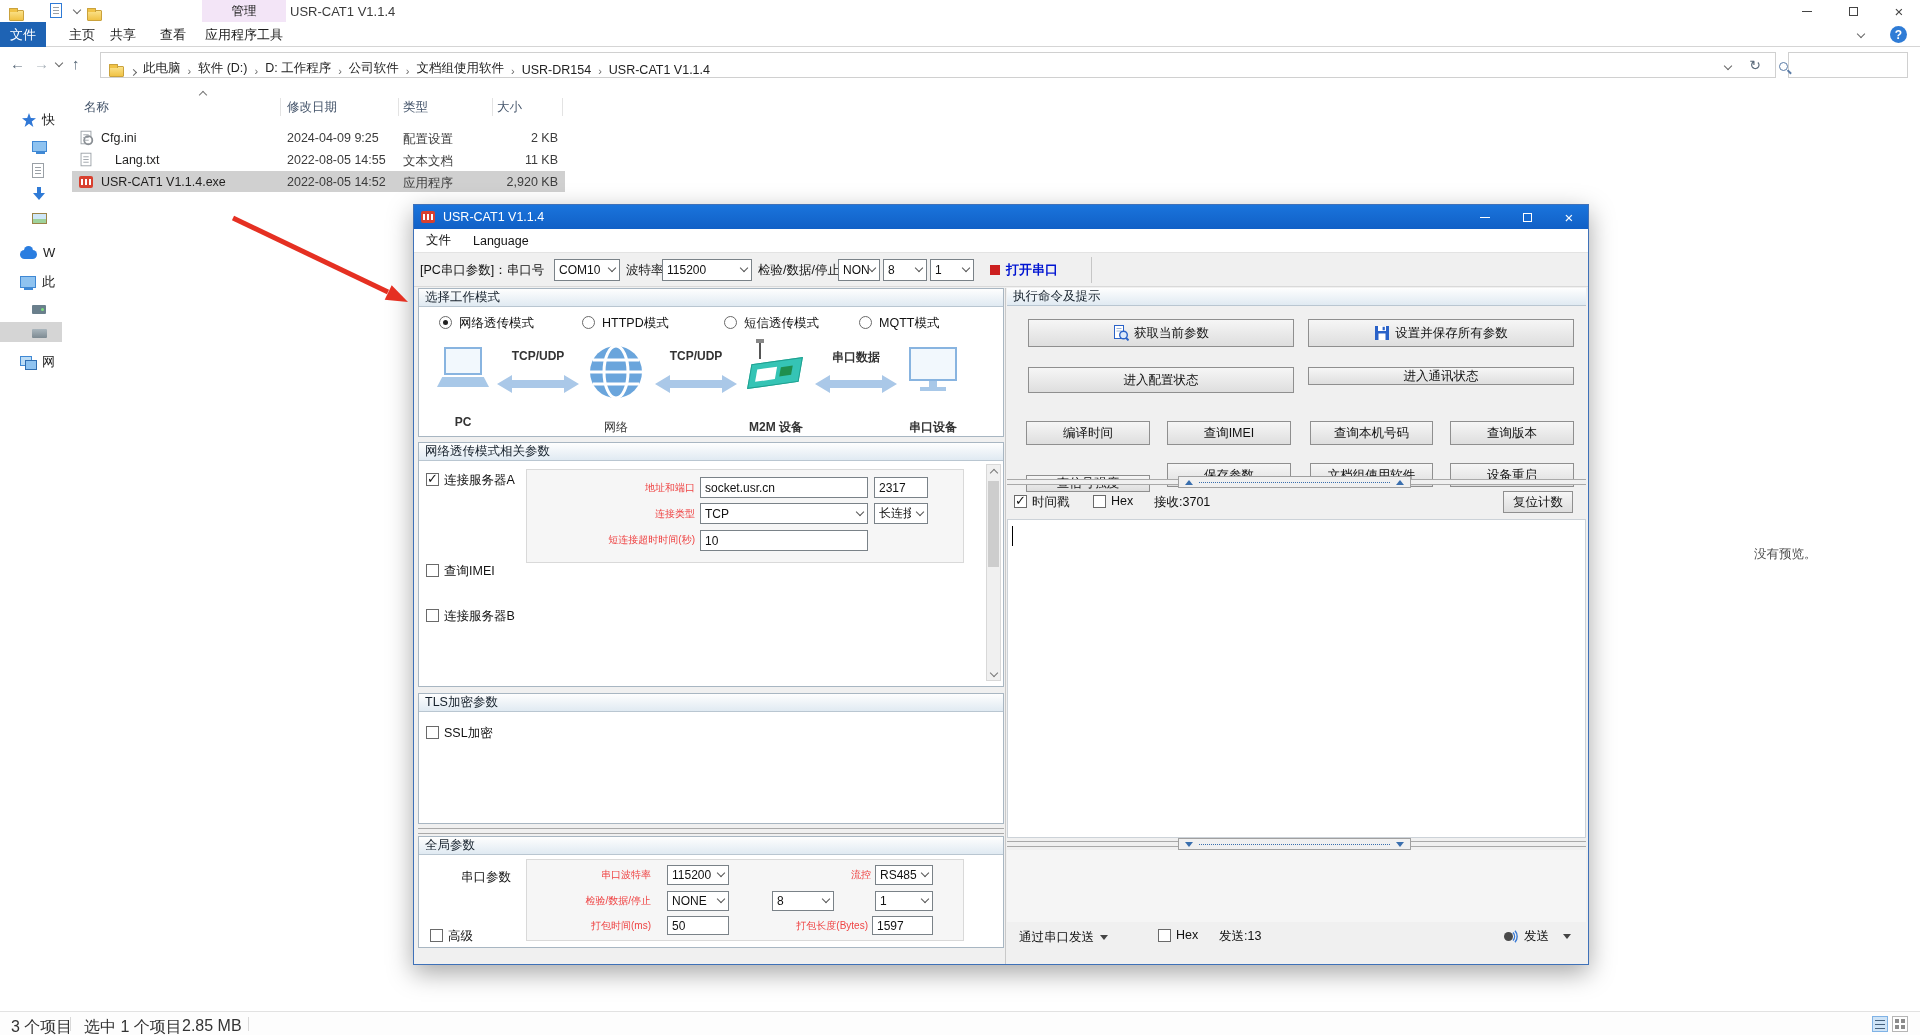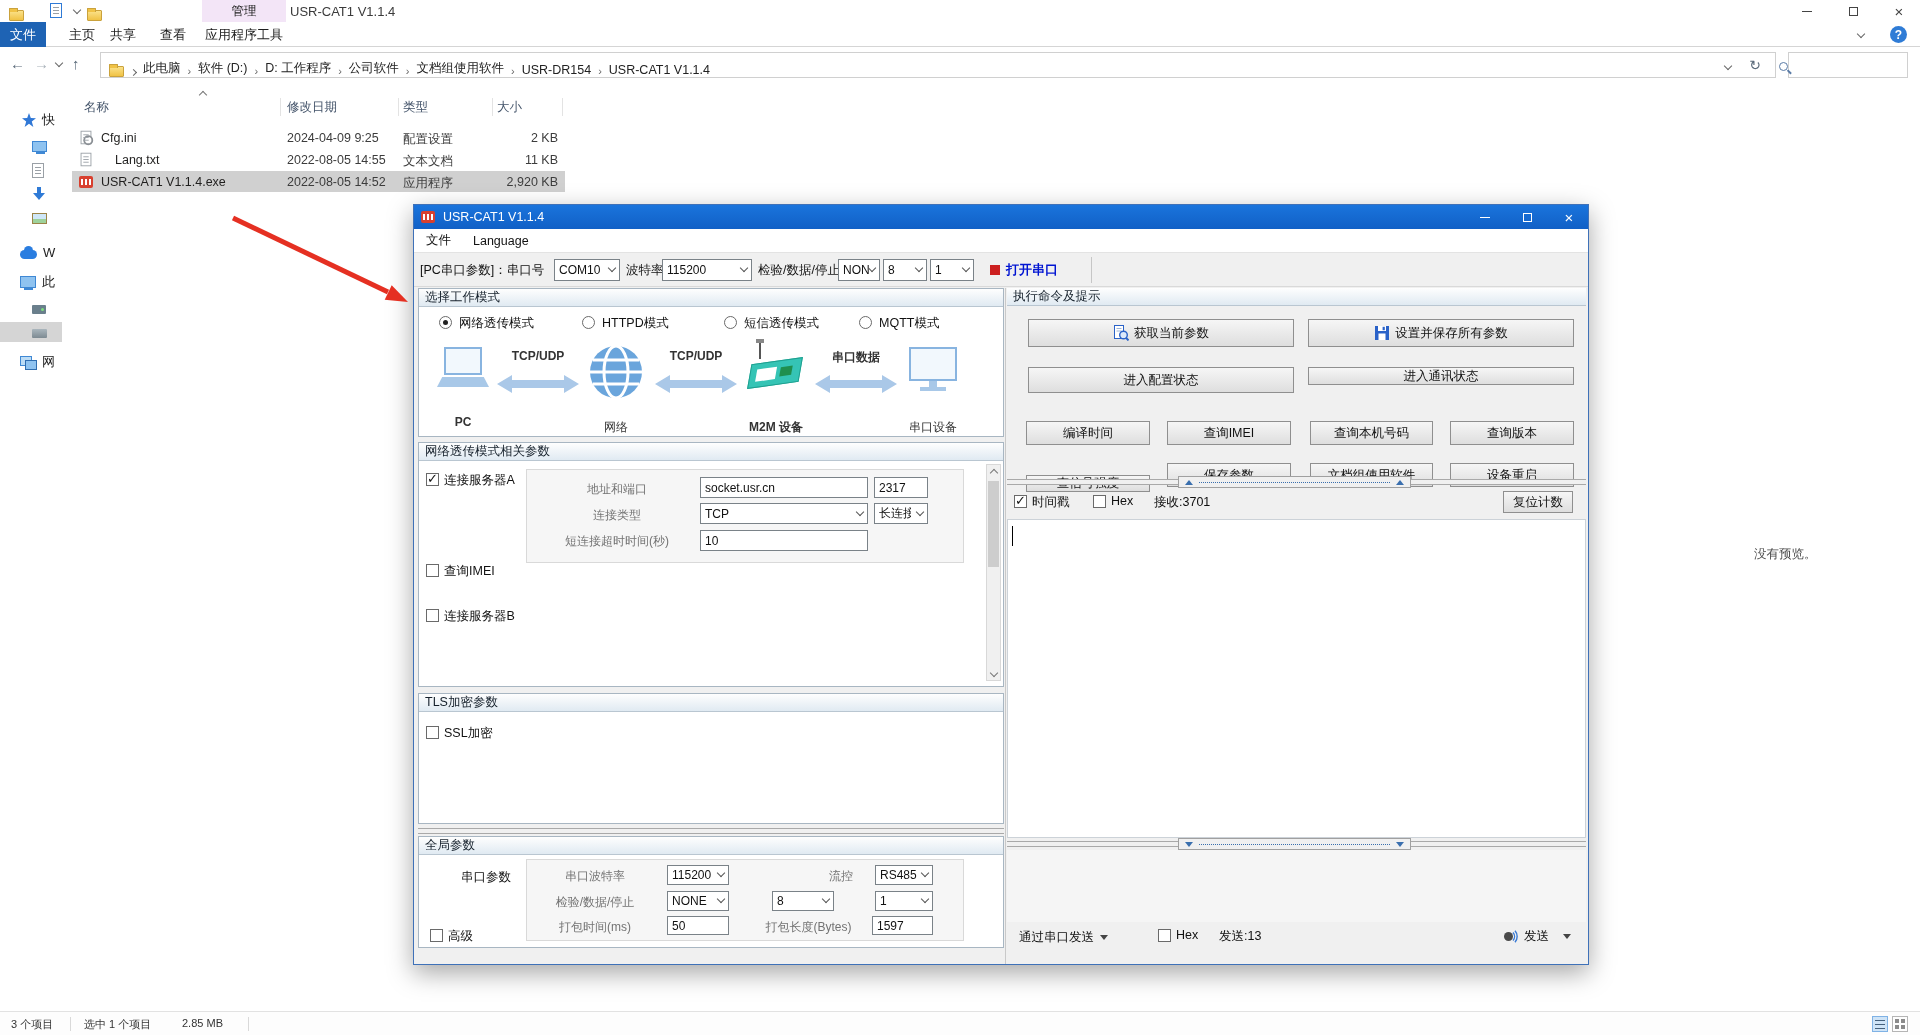--- a/index.html
+++ b/index.html
@@ -12,21 +12,21 @@
   .tabsrow{position:absolute;left:0;top:22px;width:1920px;height:25px;background:#fff;border-bottom:1px solid #d5d5d5}
   .tab{position:absolute;top:0;height:25px;display:flex;align-items:center;justify-content:center;font-size:13px;color:#1e1e1e}
   .tab.file{background:#1e63b4;color:#fff}
   .ctx{position:absolute;left:202px;top:0;width:84px;height:22px;background:#f3e5f7;display:flex;align-items:center;justify-content:center;font-size:12.5px;color:#262626}
   .addrrow{position:absolute;left:0;top:48px;width:1920px;height:32px;background:#fff}
   .navglyph{color:#5a6a7a;font-size:15px;line-height:1}
   .crumbbox{position:absolute;left:100px;top:4px;width:1676px;height:26px;border:1px solid #d0d0d0;background:#fff;display:flex;align-items:flex-end}
   .crumb{font-size:12.5px;color:#222;white-space:nowrap}
   .crumbsep{color:#666;margin:0 7px;font-size:11px}
   .searchbox{position:absolute;left:1788px;top:4px;width:120px;height:26px;border:1px solid #d0d0d0;background:#fff}
-  .statusbar{position:absolute;left:0;top:1011px;width:1920px;height:24px;background:#fdfdfd;border-top:1px solid #e2e2e2;font-size:11px;color:#333}
+  .statusbar{position:absolute;left:0;top:1011px;width:1920px;height:24px;background:#fdfdfd;border-top:1px solid #e2e2e2;font-size:16px;color:#333}
   .vsep{width:1px;height:14px;background:#d9d9d9;position:absolute;top:5px}
   
   .sbitem{position:absolute;left:0;width:62px;height:20px;display:flex;align-items:center;overflow:hidden;font-size:13px;color:#222}
   .sbitem.sel{background:#d5d5d5}
   
   .colhead{position:absolute;font-size:12.5px;color:#44546a}
   .colsep{position:absolute;width:1px;height:18px;background:#e3e3e3;top:98px}
   .frow{position:absolute;left:72px;width:493px;height:21px;display:flex;align-items:center;font-size:12.5px;color:#201f1e}
   .frow.sel{background:#d0d0d0}
   .fcell{position:absolute;color:#3c3c3c}
@@ -74,21 +74,21 @@
   .combo{position:absolute;background:#fff;border:1px solid #7a8288;font-size:12px;color:#111;display:flex;align-items:center;padding-left:4px;overflow:hidden;white-space:nowrap}
   .combo .cchev{position:absolute;right:4px;top:50%;margin-top:-5px;width:6px;height:6px;border-right:1.5px solid #555;border-bottom:1.5px solid #555;transform:rotate(45deg)}
   .tbox{position:absolute;background:#fff;border:1px solid #7a8288;font-size:12px;color:#111;display:flex;align-items:center;padding-left:4px;overflow:hidden;white-space:nowrap}
   .grp{position:absolute;background:#fff;border:1px solid #a8b6c2}
   .grp-h{height:18px;background:linear-gradient(#fefefe,#e0eaf2);border-bottom:1px solid #b9c6d1;font-size:12.5px;color:#15202b;display:flex;align-items:center;padding-left:6px}
   .rad{position:absolute;width:13px;height:13px;border:1px solid #6a6a6a;border-radius:50%;background:#fff}
   .rad.on::after{content:"";position:absolute;left:3px;top:3px;width:5px;height:5px;border-radius:50%;background:#222}
   .cb{position:absolute;width:13px;height:13px;border:1px solid #6a6a6a;background:#fff}
   .cb.on::after{content:"✓";font-family:"DejaVu Sans",sans-serif;position:absolute;left:0px;top:-3px;font-size:13px;color:#111}
   .lbl{position:absolute;font-size:12.5px;color:#111;white-space:nowrap}
-  .rlbl{position:absolute;font-size:12px;color:#737373;white-space:nowrap;text-align:center}
+  .rlbl{position:absolute;font-size:10px;color:#ef4444;white-space:nowrap;text-align:right}
   .innerbox{position:absolute;background:#f6f6f6;border:1px solid #d9d9d9}
   .wbtn{position:absolute;background:linear-gradient(#f6f6f6,#dedede);border:1px solid #8f8f8f;display:flex;align-items:center;justify-content:center;font-size:12.5px;color:#111;gap:5px}
   .splitline{position:absolute;height:6px;border-top:1px solid #a9a9a9;border-bottom:1px solid #a9a9a9;background:#f0f0f0}
   .splithandle{position:absolute;height:12px;border:1px solid #a0a0a0;background:#f0f0f0;display:flex;align-items:center;padding:0 6px}
   .dotline{flex:1;border-top:1px dotted #3a6fae;margin:0 6px;height:0}
   .tri-up{width:0;height:0;border-left:4px solid transparent;border-right:4px solid transparent;border-bottom:5px solid #3a6fae}
   .tri-down{width:0;height:0;border-left:4px solid transparent;border-right:4px solid transparent;border-top:5px solid #3a6fae}
   .tri-sm{display:inline-block;width:0;height:0;border-left:4px solid transparent;border-right:4px solid transparent;border-top:5px solid #444}
   .scrollbar{position:absolute;width:15px;background:#f0f0f0;border:1px solid #d8d8d8}
   .sb-arrow{position:absolute;left:0;width:13px;height:15px;display:flex;align-items:center;justify-content:center}
@@ -350,21 +350,21 @@
     <div class="d-label" style="left:312px;top:130px;width:90px">M2M 设备</div>
     <div class="d-link" style="left:396px;top:60px;width:82px">串口数据</div>
     <svg class="abs" style="left:396px;top:86px" width="82" height="18" viewBox="0 0 82 18">
         <polygon points="0,9 15,0 15,5 67,5 67,0 82,9 67,18 67,13 15,13 15,18" fill="#aac8e8"></polygon>
       </svg>
     <div class="abs" style="left:486px;top:58px;width:56px;height:50px">
       <div class="d-screen" style="width:48px;height:34px;margin:0 auto"></div>
       <div style="width:8px;height:6px;background:#a8c8e8;margin:0 auto"></div>
       <div style="width:26px;height:4px;background:#a8c8e8;margin:0 auto"></div>
     </div>
-    <div class="d-label" style="left:478px;top:130px;width:72px;font-weight:normal">串口设备</div>
+    <div class="d-label" style="left:478px;top:130px;width:72px;font-weight:bold">串口设备</div>
   </div>
 
   <div class="grp" style="left:4px;top:237px;width:586px;height:245px">
     <div class="grp-h">网络透传模式相关参数</div>
     <span class="cb on" style="left:7px;top:30px"></span>
     <span class="lbl" style="left:25px;top:29px">连接服务器A</span>
     <div class="innerbox" style="left:107px;top:26px;width:438px;height:94px"></div>
     <span class="rlbl" style="left:120px;top:38px;width:156px">地址和端口</span>
     <div class="tbox" style="left:281px;top:34px;width:168px;height:21px">
         <span>socket.usr.cn</span>

